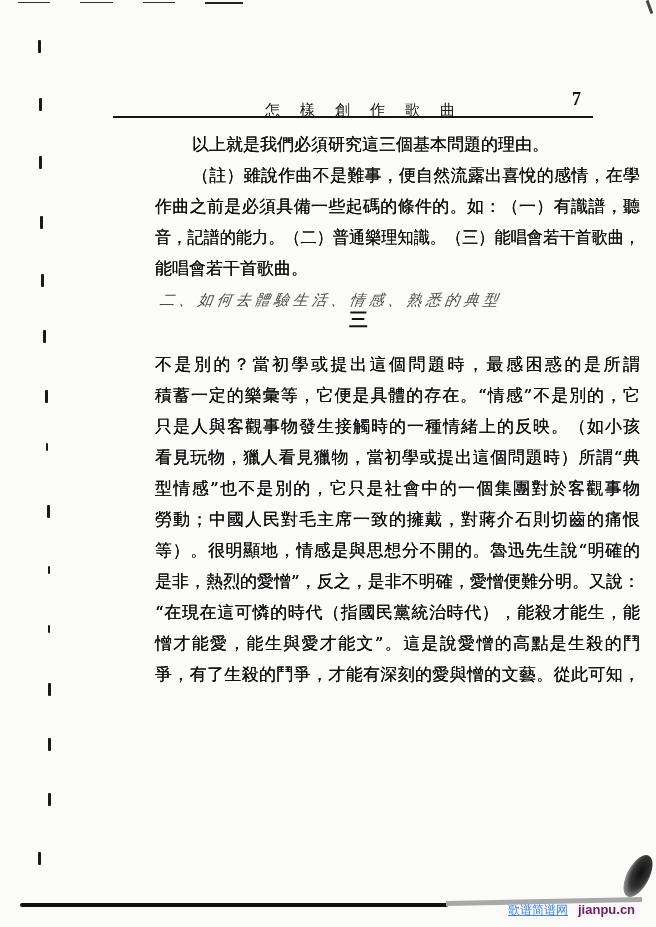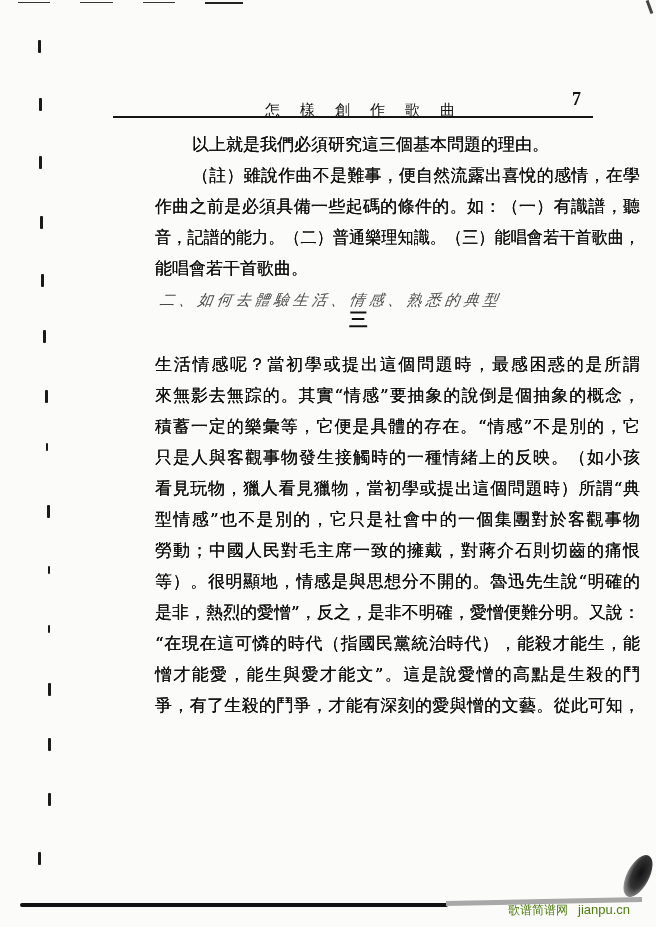--- a/index.html
+++ b/index.html
@@ -99,32 +99,31 @@
   <div class="line indent j">（註）雖說作曲不是難事，便自然流露出喜悅的感情，在學</div>
   <div class="line full j">作曲之前是必須具備一些起碼的條件的。如：（一）有識譜，聽</div>
   <div class="line full j" style="width: 510px; transform: scaleX(0.95098);">音，記譜的能力。（二）普通樂理知識。（三）能唱會若干首歌曲，</div>
   <div class="line">能唱會若干首歌曲。</div>
 </div>
 
 <div class="hand-note">二、如何去體驗生活、情感、熟悉的典型</div>
 <div class="section-num">三</div>
 
 <div class="block" style="top:349px;">
-  <div class="line full j">生活情感呢？當初學或提出這個問題時，最感困惑的是所謂</div>
-  <div class="line full j">來無影去無踪的。其實“情感”要抽象的說倒是個抽象的概念，</div>
+  <div class="line full j">不是別的？當初學或提出這個問題時，最感困惑的是所謂</div>
   <div class="line full j">積蓄一定的樂彙等，它便是具體的存在。“情感”不是別的，它</div>
   <div class="line full j">只是人與客觀事物發生接觸時的一種情緒上的反映。（如小孩</div>
   <div class="line full j">看見玩物，獵人看見獵物，當初學或提出這個問題時）所謂“典</div>
   <div class="line full j">型情感”也不是別的，它只是社會中的一個集團對於客觀事物</div>
   <div class="line full j">勞動；中國人民對毛主席一致的擁戴，對蔣介石則切齒的痛恨</div>
   <div class="line full j">等）。很明顯地，情感是與思想分不開的。魯迅先生說“明確的</div>
   <div class="line full j">是非，熱烈的愛憎”，反之，是非不明確，愛憎便難分明。又說：</div>
   <div class="line full j">“在現在這可憐的時代（指國民黨統治時代），能殺才能生，能</div>
   <div class="line full j">憎才能愛，能生與愛才能文”。這是說愛憎的高點是生殺的鬥</div>
   <div class="line full j">爭，有了生殺的鬥爭，才能有深刻的愛與憎的文藝。從此可知，</div>
 </div>
 
 <div class="bottom-rule-dark"></div>
 <div class="bottom-rule-light"></div>
 <div class="curl"></div>
 
-<div class="wm wm-name" style="color: #4d7c0f;">歌谱简谱网</div>
-<div class="wm wm-domain" style="color: #4d7c0f;">jianpu.cn</div>
+<div class="wm wm-name" style="color: #3b82f6; text-decoration: underline;">歌谱简谱网</div>
+<div class="wm wm-domain" style="color: #701a75; font-weight: bold;">jianpu.cn</div>
 
 </body></html>

